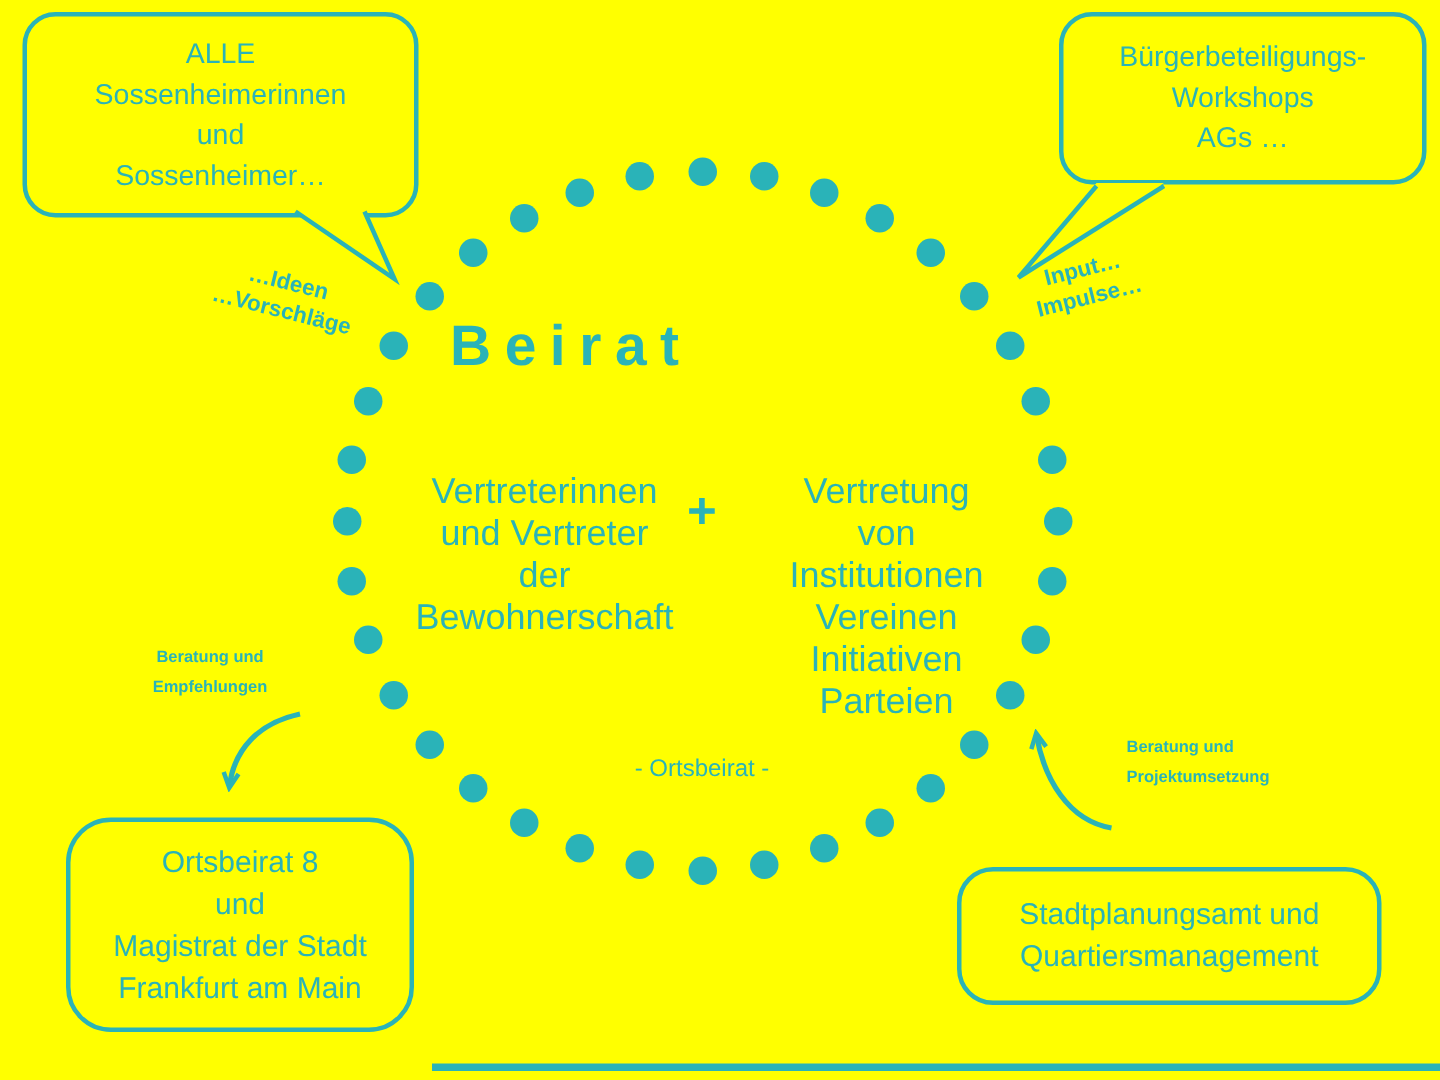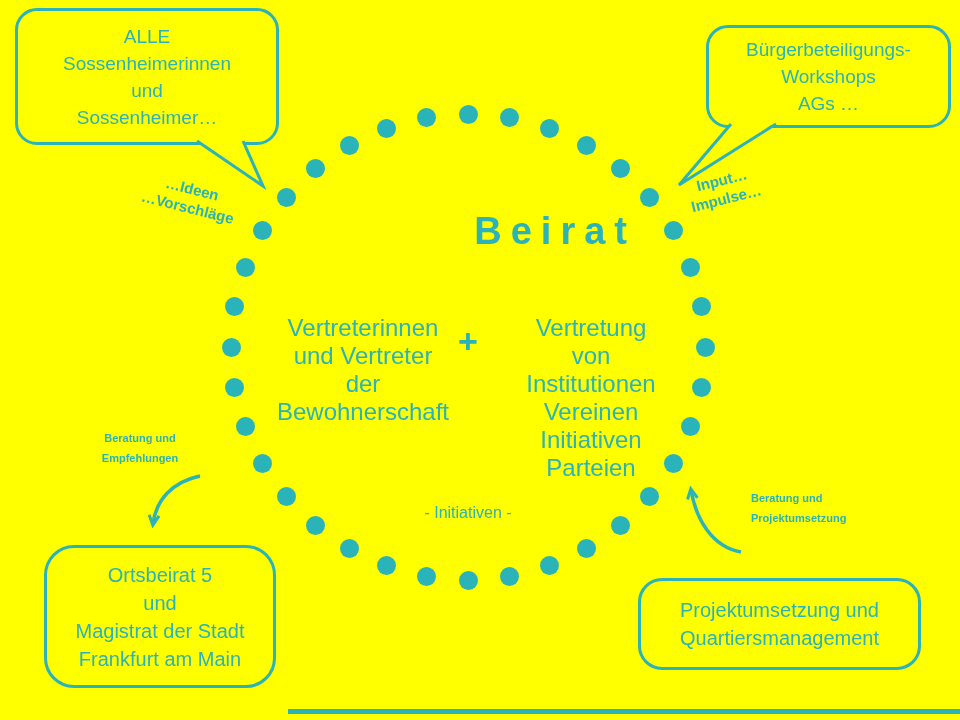--- a/index.html
+++ b/index.html
@@ -8,21 +8,21 @@
     font-family:"Liberation Sans",sans-serif;
     background:var(--bg,#ffff00);color:var(--teal,#2ab3b8);
   }
   .abs{position:absolute}
   .center{text-align:center}
   .ml{white-space:pre-line}
   .dot{position:absolute;width:19px;height:19px;border-radius:50%;background:var(--teal)}
   .bubble{position:absolute;border:3px solid var(--teal);border-radius:22px;background:var(--bg);
           box-sizing:border-box;display:flex;align-items:center;justify-content:center}
   .bubble .txt{font-size:19px;line-height:27px;text-align:center}
-  .title{font-size:38px;font-weight:bold;letter-spacing:9px;text-align:right}
+  .title{font-size:38px;font-weight:bold;letter-spacing:9px;text-align:left}
   .col{font-size:24px;line-height:28px}
   .plus{font-size:34px;font-weight:bold;text-align:center}
   .note{font-size:16px}
   .sidelabel{font-size:11px;font-weight:bold;line-height:20px}
   .rot{font-size:15px;font-weight:bold;line-height:19px;text-align:center}
   .box{position:absolute;border:3px solid var(--teal);background:var(--bg);box-sizing:border-box;
        display:flex;align-items:center;justify-content:center}
   .box .txt{font-size:20px;line-height:28px;text-align:center}
   svg.overlay{position:absolute;left:0;top:0;pointer-events:none}
   .tailfill{fill:var(--bg);stroke:none}
@@ -72,35 +72,35 @@
     <div class="dot" style="left: 417.345px; top: 108.04px;"></div>
   </div>
 
 <div class="bubble" style="left:15px;top:8px;width:264px;height:137px;z-index:2">
   <div class="txt ml">ALLE
 Sossenheimerinnen
 und
 Sossenheimer…</div>
 </div>
 
-<div class="bubble" style="left:706px;top:25px;width:245px;height:103px;z-index:2">
+<div class="bubble" style="left:706px;top:8px;width:245px;height:115px;z-index:2">
   <div class="txt ml">Bürgerbeteiligungs-
 Workshops
 AGs …</div>
 </div>
 
 <div class="box" style="left:44px;top:545px;width:232px;height:143px;border-radius:30px;z-index:2">
-  <div class="txt ml">Ortsbeirat 5
+  <div class="txt ml">Ortsbeirat 8
 und
 Magistrat der Stadt
 Frankfurt am Main</div>
 </div>
 
 <div class="box" style="left:638px;top:578px;width:283px;height:92px;border-radius:24px;z-index:2">
-  <div class="txt ml">Projektumsetzung und
+  <div class="txt ml">Stadtplanungsamt und
 Quartiersmanagement</div>
 </div>
 
 <svg class="overlay" width="960" height="720" style="z-index:3">
   <defs>
     <marker id="arrowhead" viewBox="0 0 12 12" refX="9" refY="6" markerWidth="15" markerHeight="15" markerUnits="userSpaceOnUse" orient="auto">
       <path d="M2,2 L10,6 L2,10" fill="none" stroke="#2AB3B8" stroke-width="2.4"></path>
     </marker>
   </defs>
 
@@ -123,21 +123,21 @@
 
 <div class="abs plus" style="left:444px;top:322px;width:48px;z-index:4">+</div>
 
 <div class="abs col ml center" style="left:486px;top:314px;width:210px;z-index:4">Vertretung
 von
 Institutionen
 Vereinen
 Initiativen
 Parteien</div>
 
-<div class="abs note center" style="left:368px;top:504px;width:200px;z-index:4">- Initiativen -</div>
+<div class="abs note center" style="left:368px;top:504px;width:200px;z-index:4">- Ortsbeirat -</div>
 
 <div class="abs rot ml" style="left:120px;top:179px;width:140px;transform:rotate(14deg);z-index:4">…Ideen
 …Vorschläge</div>
 
 <div class="abs rot ml" style="left:664px;top:170px;width:120px;transform:rotate(-14deg);z-index:4">Input…
 Impulse…</div>
 
 <div class="abs sidelabel ml center" style="left:70px;top:428px;width:140px;z-index:4">Beratung und
 Empfehlungen</div>
 

